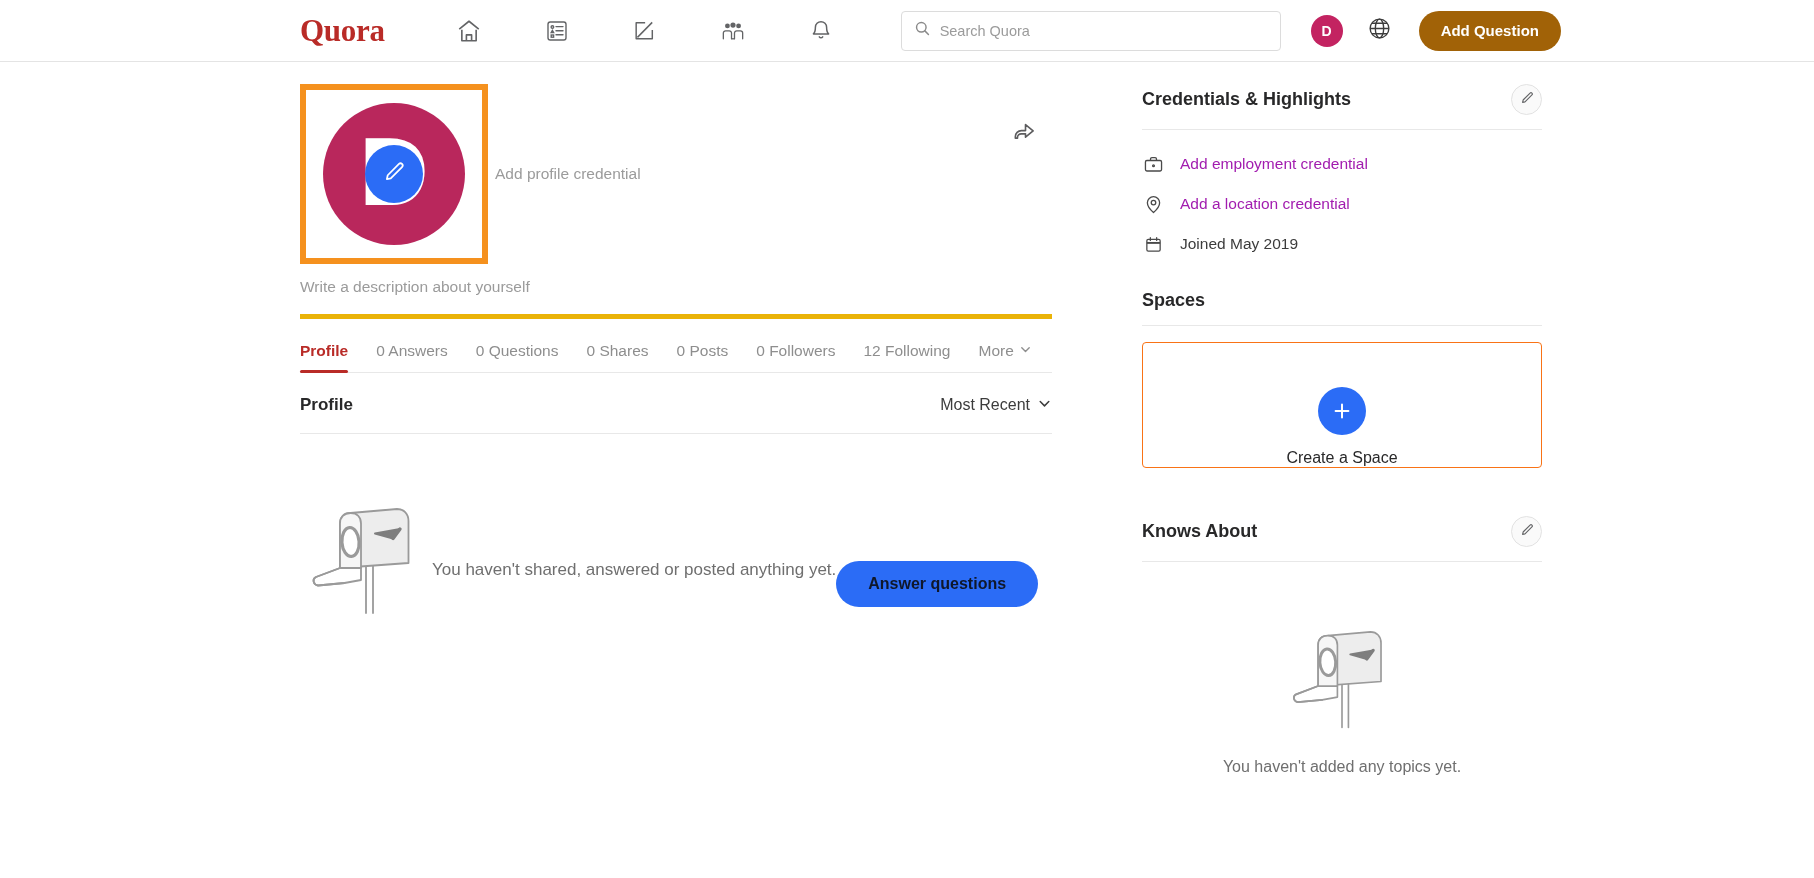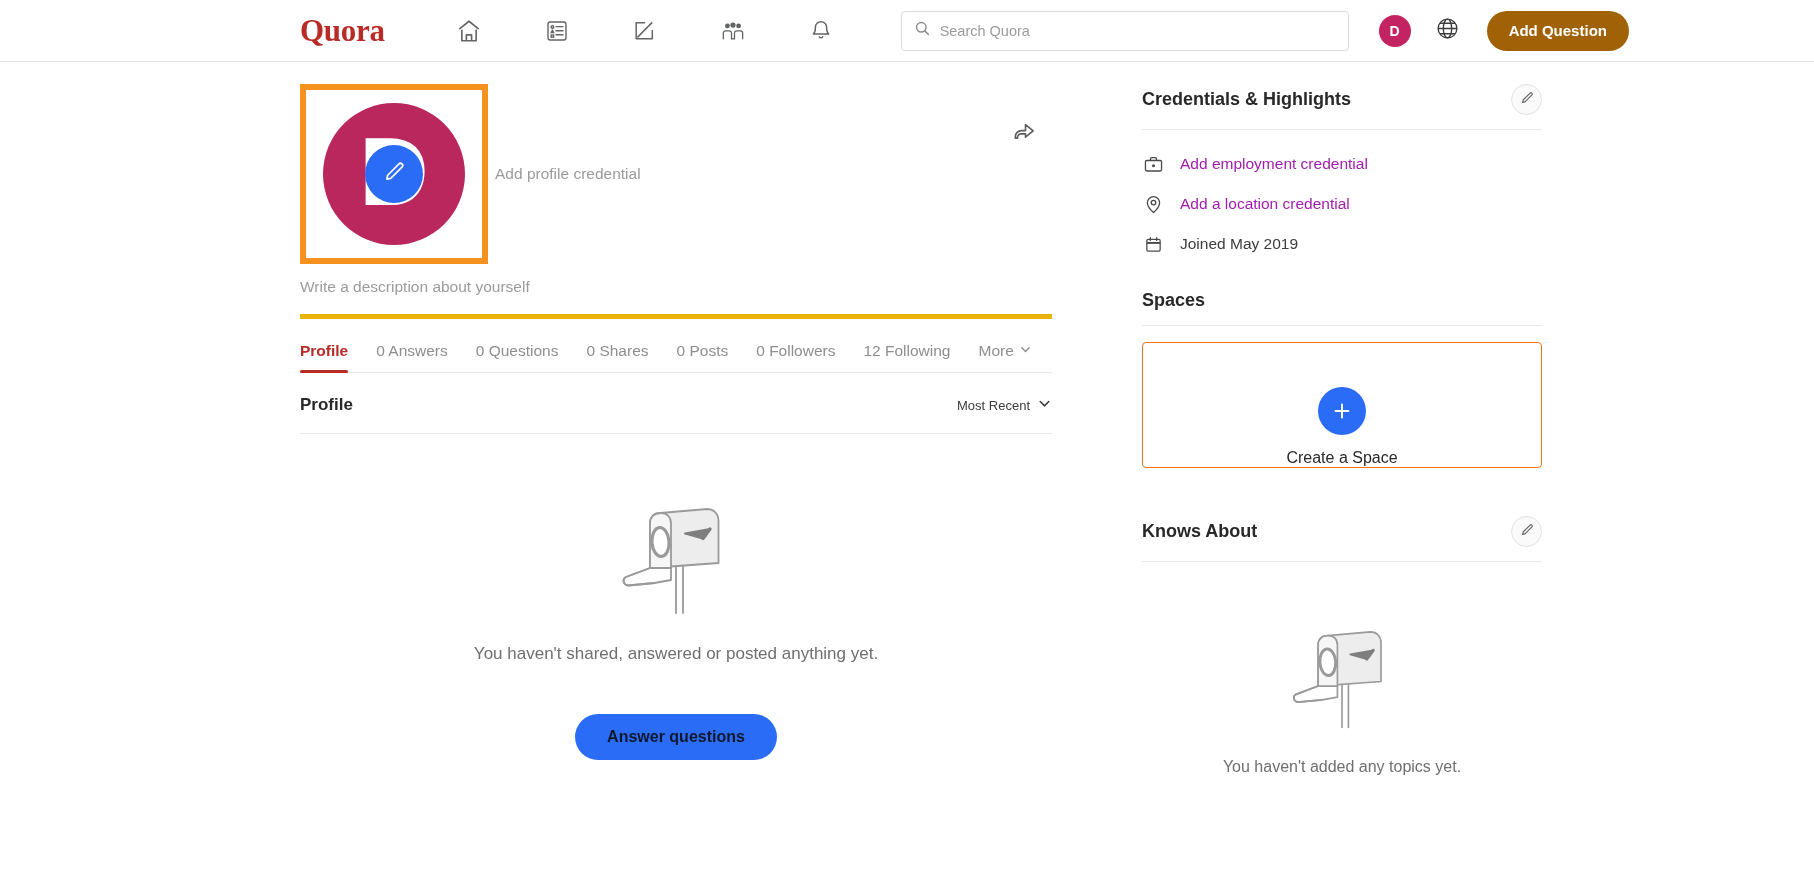--- a/index.html
+++ b/index.html
@@ -53,21 +53,21 @@
     justify-content: center;
     border-radius: 4px;
     cursor: pointer;
     background: transparent;
     border: none;
   }
   .nav-btn svg { display: block; }
 
   .search-wrap {
     margin-left: 36px;
-    width: 448px;
+    width: 380px;
     height: 40px;
     border: 1px solid #dcdcdc;
     border-radius: 4px;
     display: flex;
     align-items: center;
     padding: 0 12px;
     background: #fff;
   }
   .search-wrap svg { flex: 0 0 auto; margin-right: 9px; }
   .search-input {
@@ -243,30 +243,30 @@
   .content-head {
     display: flex;
     align-items: center;
     justify-content: space-between;
     width: 752px;
     padding: 22px 0 18px 0;
     border-bottom: 1px solid #e8e8e8;
   }
   .content-title { font-size: 17px; font-weight: 600; color: #282829; }
   .sort-btn {
-    display: flex; align-items: center; gap: 7px;
-    font-size: 13px; color: #3c3c3c; cursor: pointer;
+    display: flex; gap: 7px;
+    font-size: 16px; color: #3c3c3c; cursor: pointer;
   }
 
   
   .empty-state {
     width: 752px;
     padding-top: 62px;
     display: flex;
-    flex-direction: column;
+    flex-direction: row;
     align-items: center;
   }
   .empty-text {
     margin-top: 22px;
     font-size: 17px;
     color: #6f6f6f;
   }
   .answer-btn {
     margin-top: 50px;
     background: #2b6cf6;

